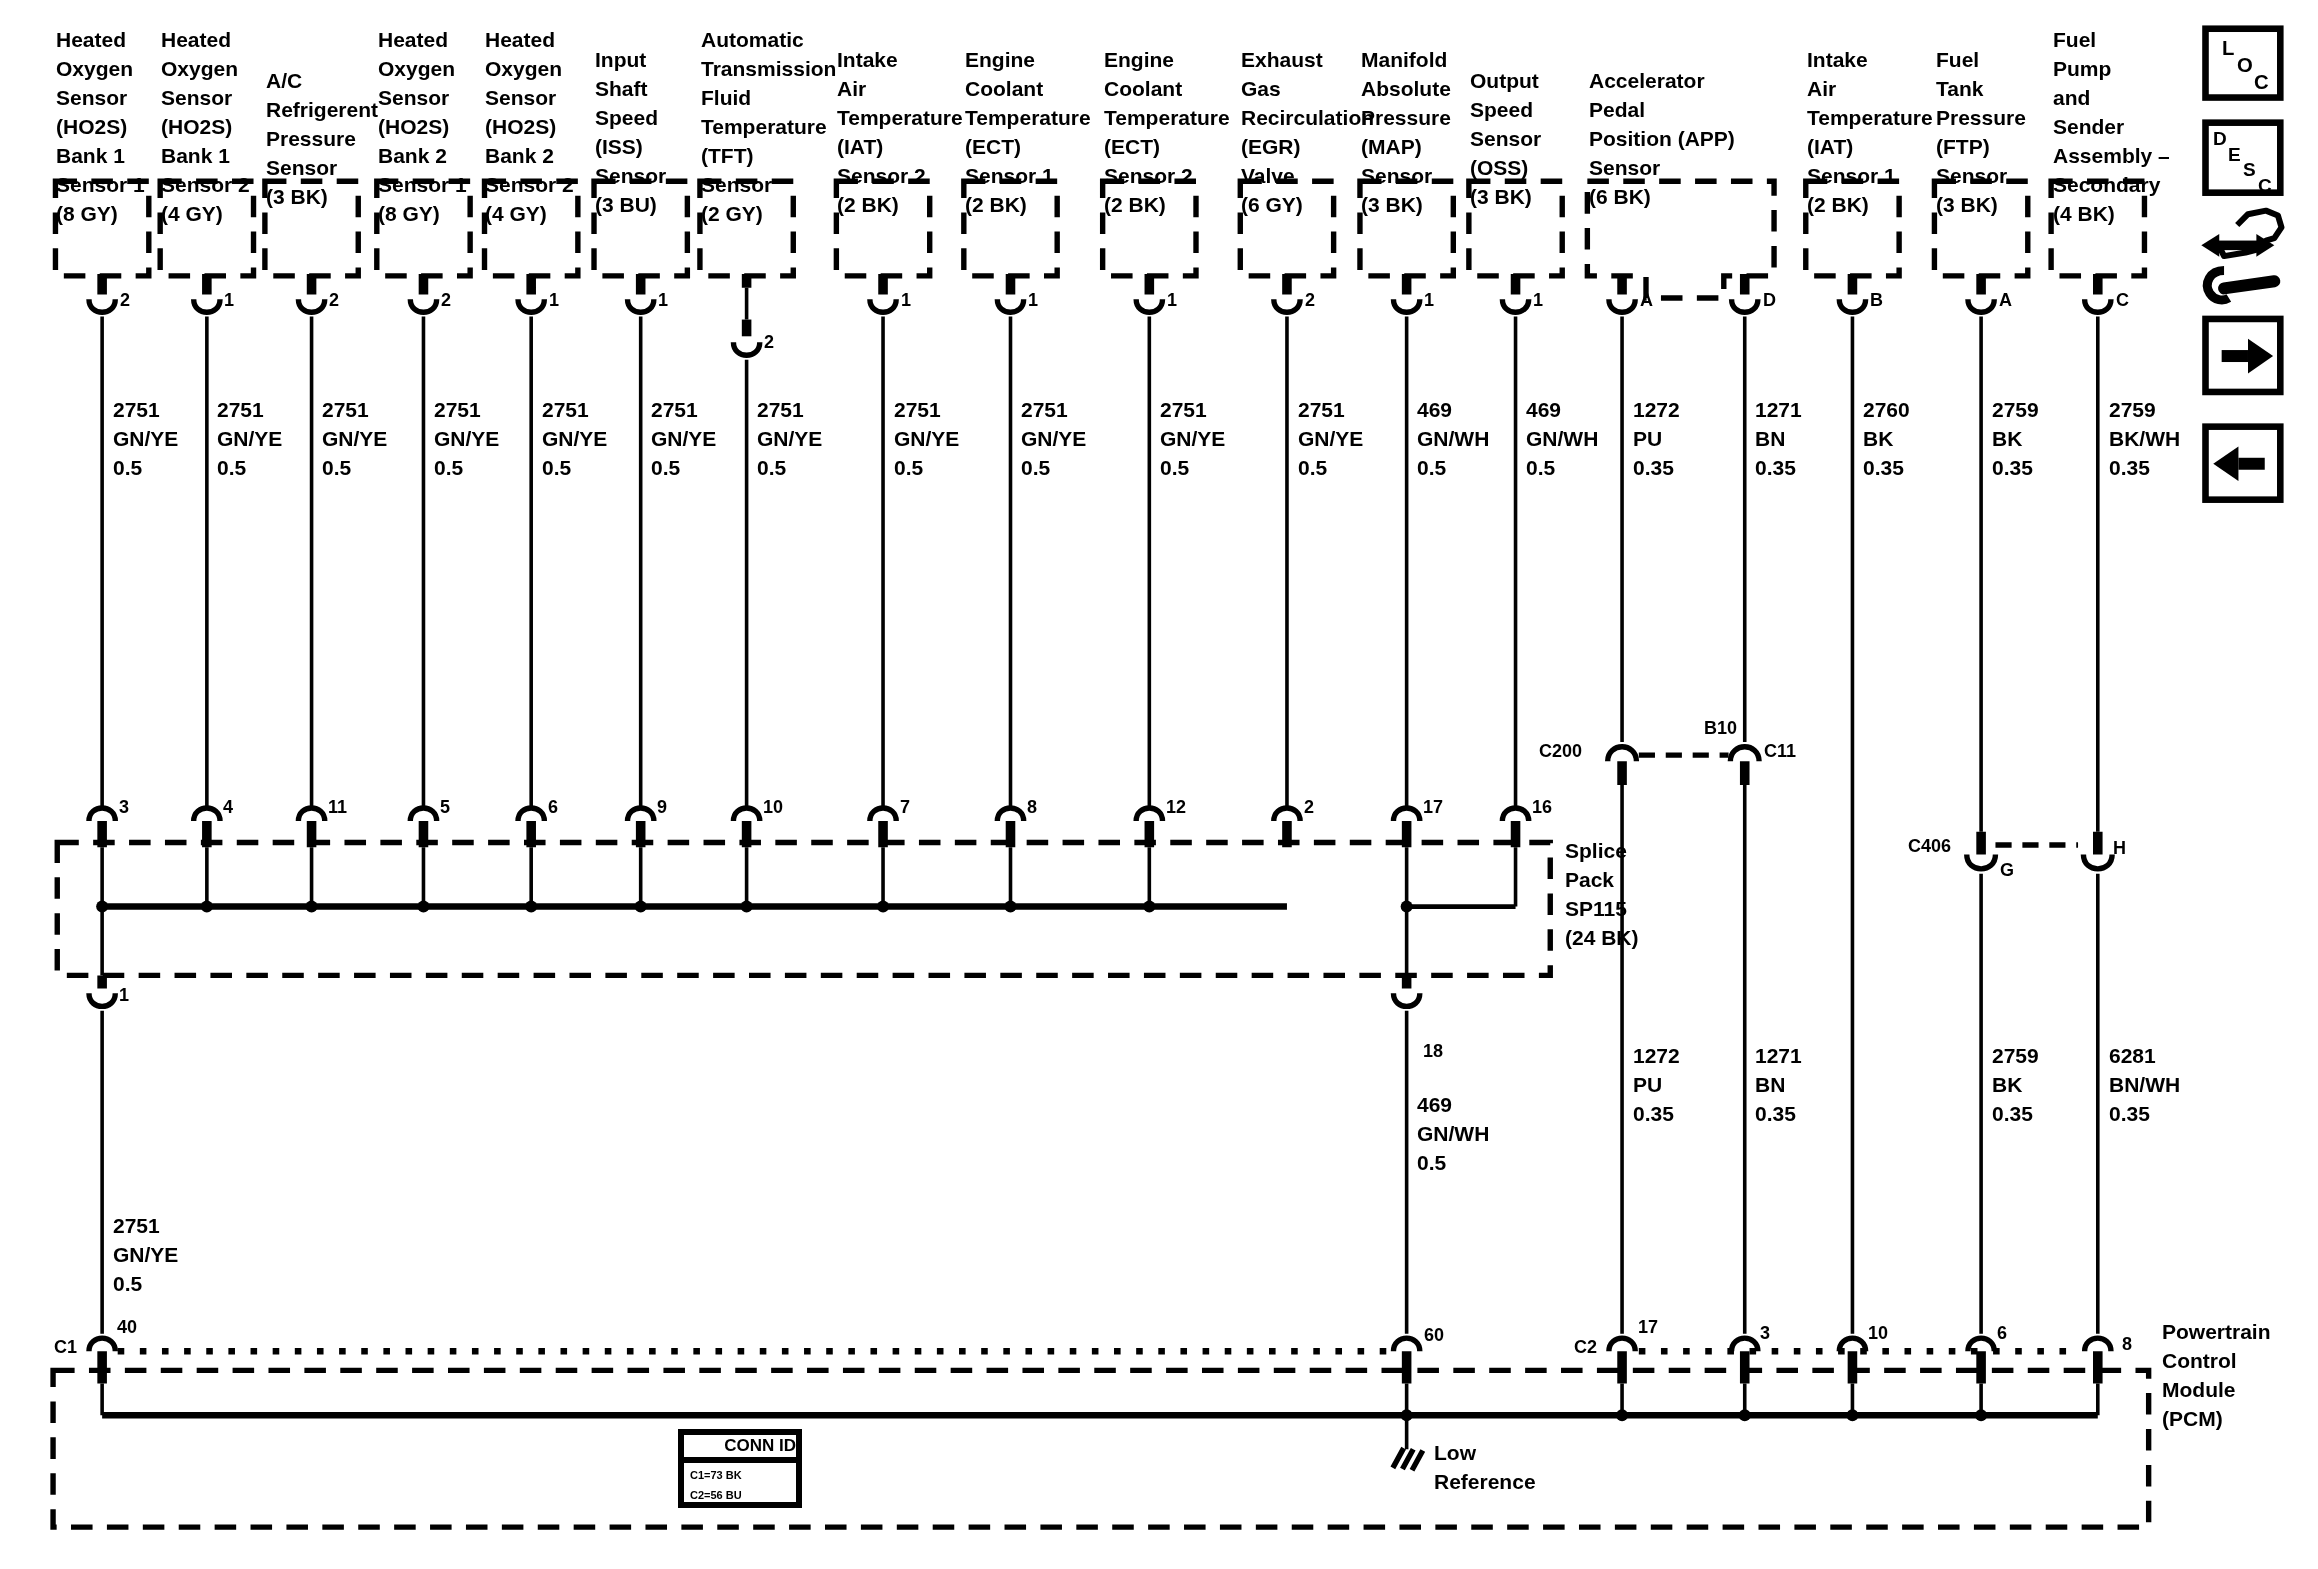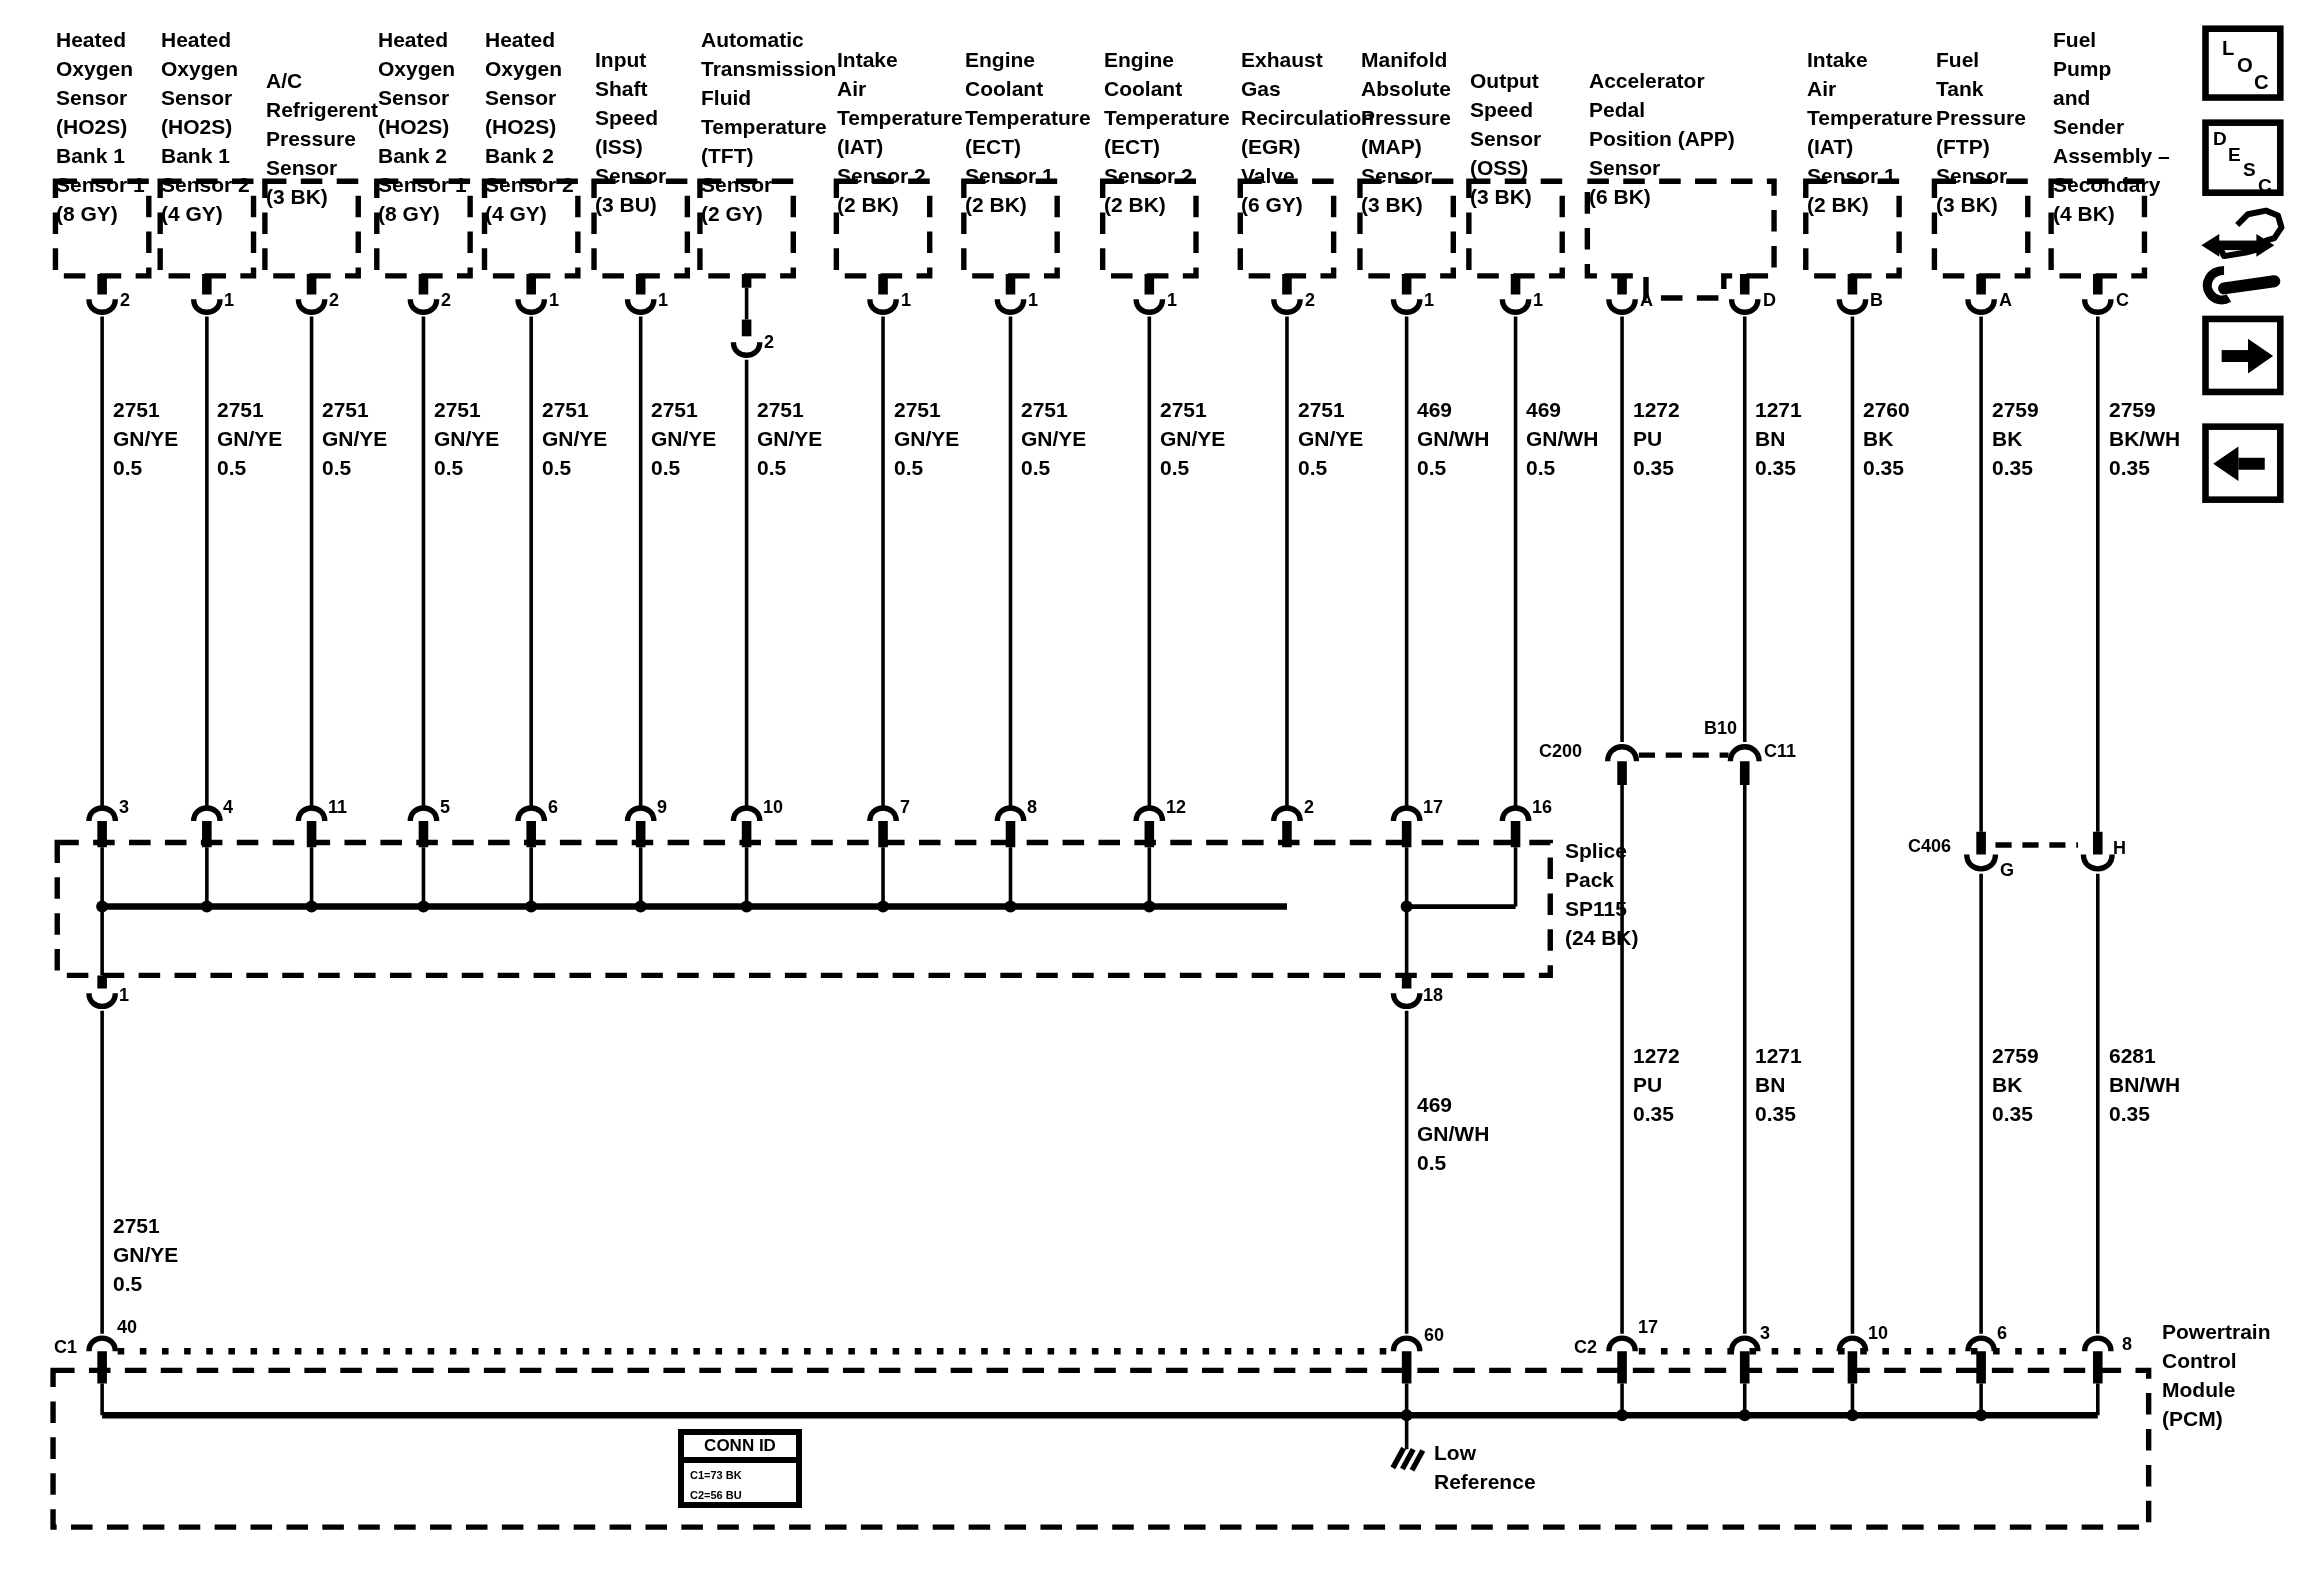--- a/index.html
+++ b/index.html
@@ -5,21 +5,21 @@
   html,body{margin:0;padding:0;background:#fff}
   #canvas{position:relative;width:2319px;height:1569px;background:#fff;color:#000;
           font-family:"Liberation Sans","DejaVu Sans",sans-serif;font-weight:bold;overflow:hidden}
   #wires{position:absolute;left:0;top:0}
   .t{position:absolute;white-space:pre-line;font-size:21px;line-height:29px}
   .p{position:absolute;white-space:pre;font-size:18px;line-height:18px}
   .ic{position:absolute;font-size:20.3px;line-height:20.3px}
   .ic2{position:absolute;font-size:19px;line-height:19px}
   #connid{position:absolute;left:678px;top:1429px;width:124px;height:79px;border:6px solid #000;
           background:#fff;box-sizing:border-box}
-  #connid .hd{border-bottom:6px solid #000;text-align:center;font-size:17px;line-height:18px;padding:1.8px 0}
+  #connid .hd{border-bottom:6px solid #000;text-align:right;font-size:17px;line-height:18px;padding:1.8px 0}
   #connid .bd{padding:2.4px 6px;font-size:11px;line-height:20.3px;white-space:pre-line}
 </style>
 </head>
 <body>
 
 <div id="canvas">
 
 <svg id="wires" width="2319" height="1569" viewBox="0 0 3874 2622">
 
   <g fill="none" stroke="#000" stroke-width="9" stroke-dasharray="36 24">
@@ -333,21 +333,21 @@
 <div class="p" style="left:1166px;top:798px">12</div>
 <div class="p" style="left:1304px;top:798px">2</div>
 <div class="p" style="left:1423px;top:798px">17</div>
 <div class="p" style="left:1532px;top:798px">16</div>
 
 <div class="t" style="left:1565px;top:836px">Splice
 Pack
 SP115
 (24 BK)</div>
 <div class="p" style="left:119px;top:986px">1</div>
-<div class="p" style="left:1423px;top:986px">18</div>
+<div class="p" style="left:1423px;top:1042px">18</div>
 <div class="t" style="left:1417px;top:1090px">469
 GN/WH
 0.5</div>
 <div class="t" style="left:113px;top:1211px">2751
 GN/YE
 0.5</div>
 
 <div class="p" style="left:1539px;top:742px">C200</div>
 <div class="p" style="left:1704px;top:719px">B10</div>
 <div class="p" style="left:1764px;top:742px">C11</div>

